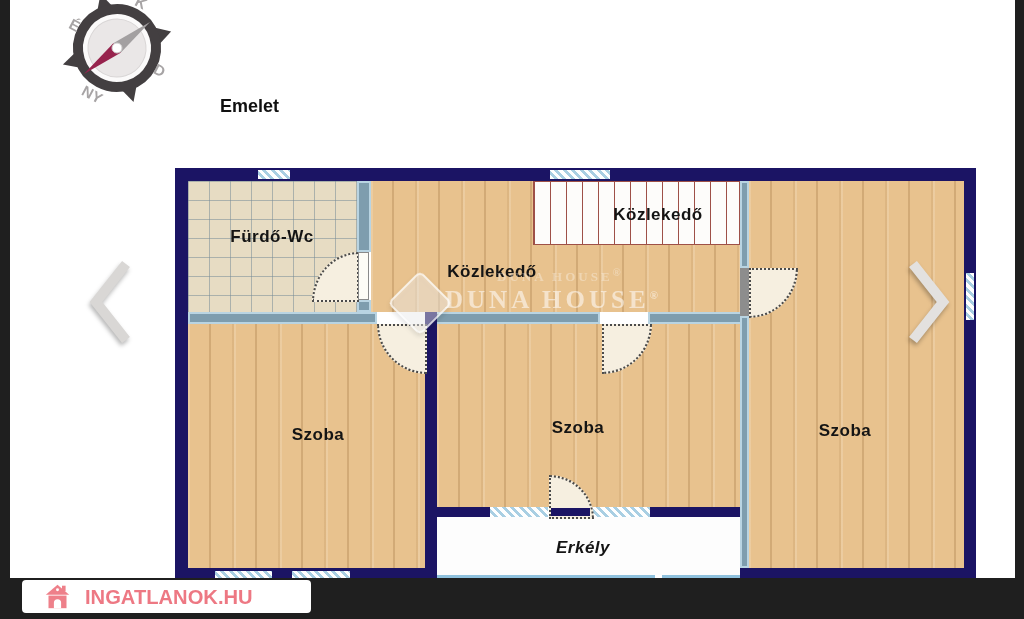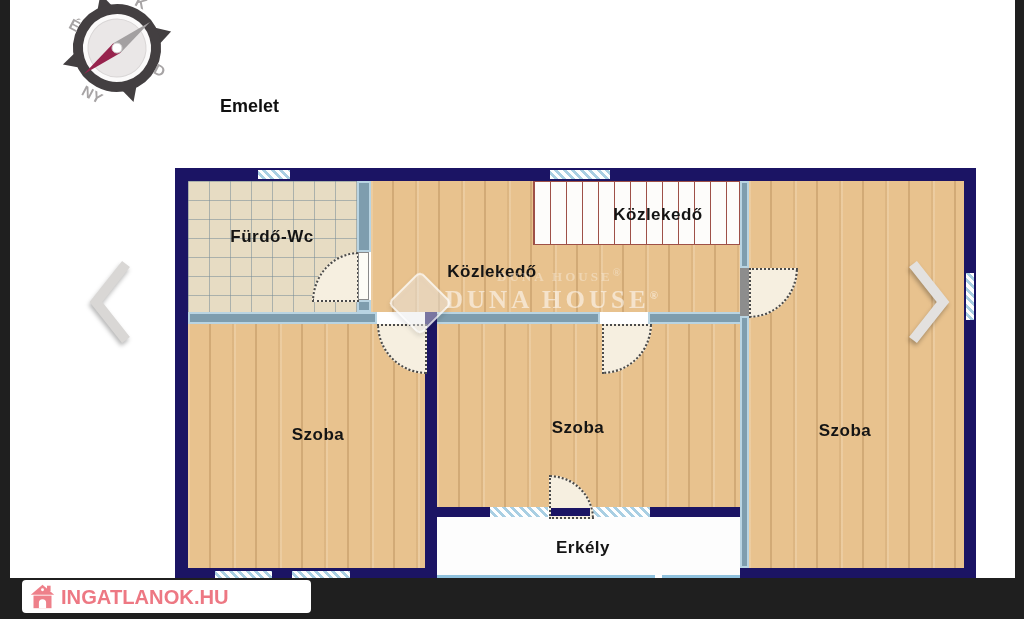--- a/index.html
+++ b/index.html
@@ -34,21 +34,21 @@
   .wm-reg{font-size:11px;vertical-align:super;}
   .wm-diamond{position:absolute;width:42px;height:42px;transform:rotate(45deg);border-radius:6px;
               background:rgba(255,255,255,.42);border:2px solid rgba(255,255,255,.65);
               filter:drop-shadow(2px 2px 2px rgba(0,0,0,.18));z-index:19;}
   
   #page-title{left:220px;top:96px;font-weight:bold;font-size:18px;color:#111;z-index:10;}
   
   .chev{z-index:35;cursor:pointer;filter:drop-shadow(-1px 3px 2px rgba(0,0,0,.28));}
   
   #site-logo{left:22px;top:580px;width:289px;height:33px;background:#ffffff;border-radius:4px;z-index:45;
-             display:flex;align-items:center;gap:5px;padding-left:7px;box-sizing:border-box;}
+             display:flex;align-items:center;gap:14px;padding-left:22px;box-sizing:border-box;}
   #site-logo .txt{font-weight:bold;font-size:21px;letter-spacing:0px;color:rgba(233,86,100,.8);
                   transform:scaleX(.96);transform-origin:left;white-space:nowrap;}
 </style>
 </head>
 <body>
 
 <div id="stage">
 
   <div class="abs bar" style="left:0;top:0;width:10px;height:619px;"></div>
   <div class="abs bar" style="left:1015px;top:0;width:9px;height:619px;"></div>
@@ -130,21 +130,21 @@
     <div class="leaf" style="left:565px;top:100px;width:9px;height:48px;background:#8d8d8d;"></div>
     <div class="door" style="left:374px;top:307px;width:41px;height:40px;border-radius:0 100% 0 0;"></div>
     <div class="leaf" style="left:376px;top:340px;width:39px;height:8px;background:#1b1464;"></div>
 
     <div class="room-label" style="left:97px;top:69px;">Fürdő-Wc</div>
     <div class="room-label" style="left:317px;top:104px;">Közlekedő</div>
     <div class="room-label" style="left:483px;top:47px;">Közlekedő</div>
     <div class="room-label" style="left:143px;top:267px;">Szoba</div>
     <div class="room-label" style="left:403px;top:260px;">Szoba</div>
     <div class="room-label" style="left:670px;top:263px;">Szoba</div>
-    <div class="room-label" style="left:408px;top:380px;">Erkély</div>
+    <div class="room-label" style="left:408px;top:380px;font-style:italic;">Erkély</div>
 
     <div class="wm-diamond" style="left:222px;top:112px;"></div>
     <div class="wm-faint" style="left:322px;top:98px;">
       <span>DUNA HOUSE</span><span class="wm-reg">®</span>
     </div>
     <div class="wm-main" style="left:270px;top:118px;">
       <span>DUNA HOUSE</span><span class="wm-reg">®</span>
     </div>
   </div>
 

